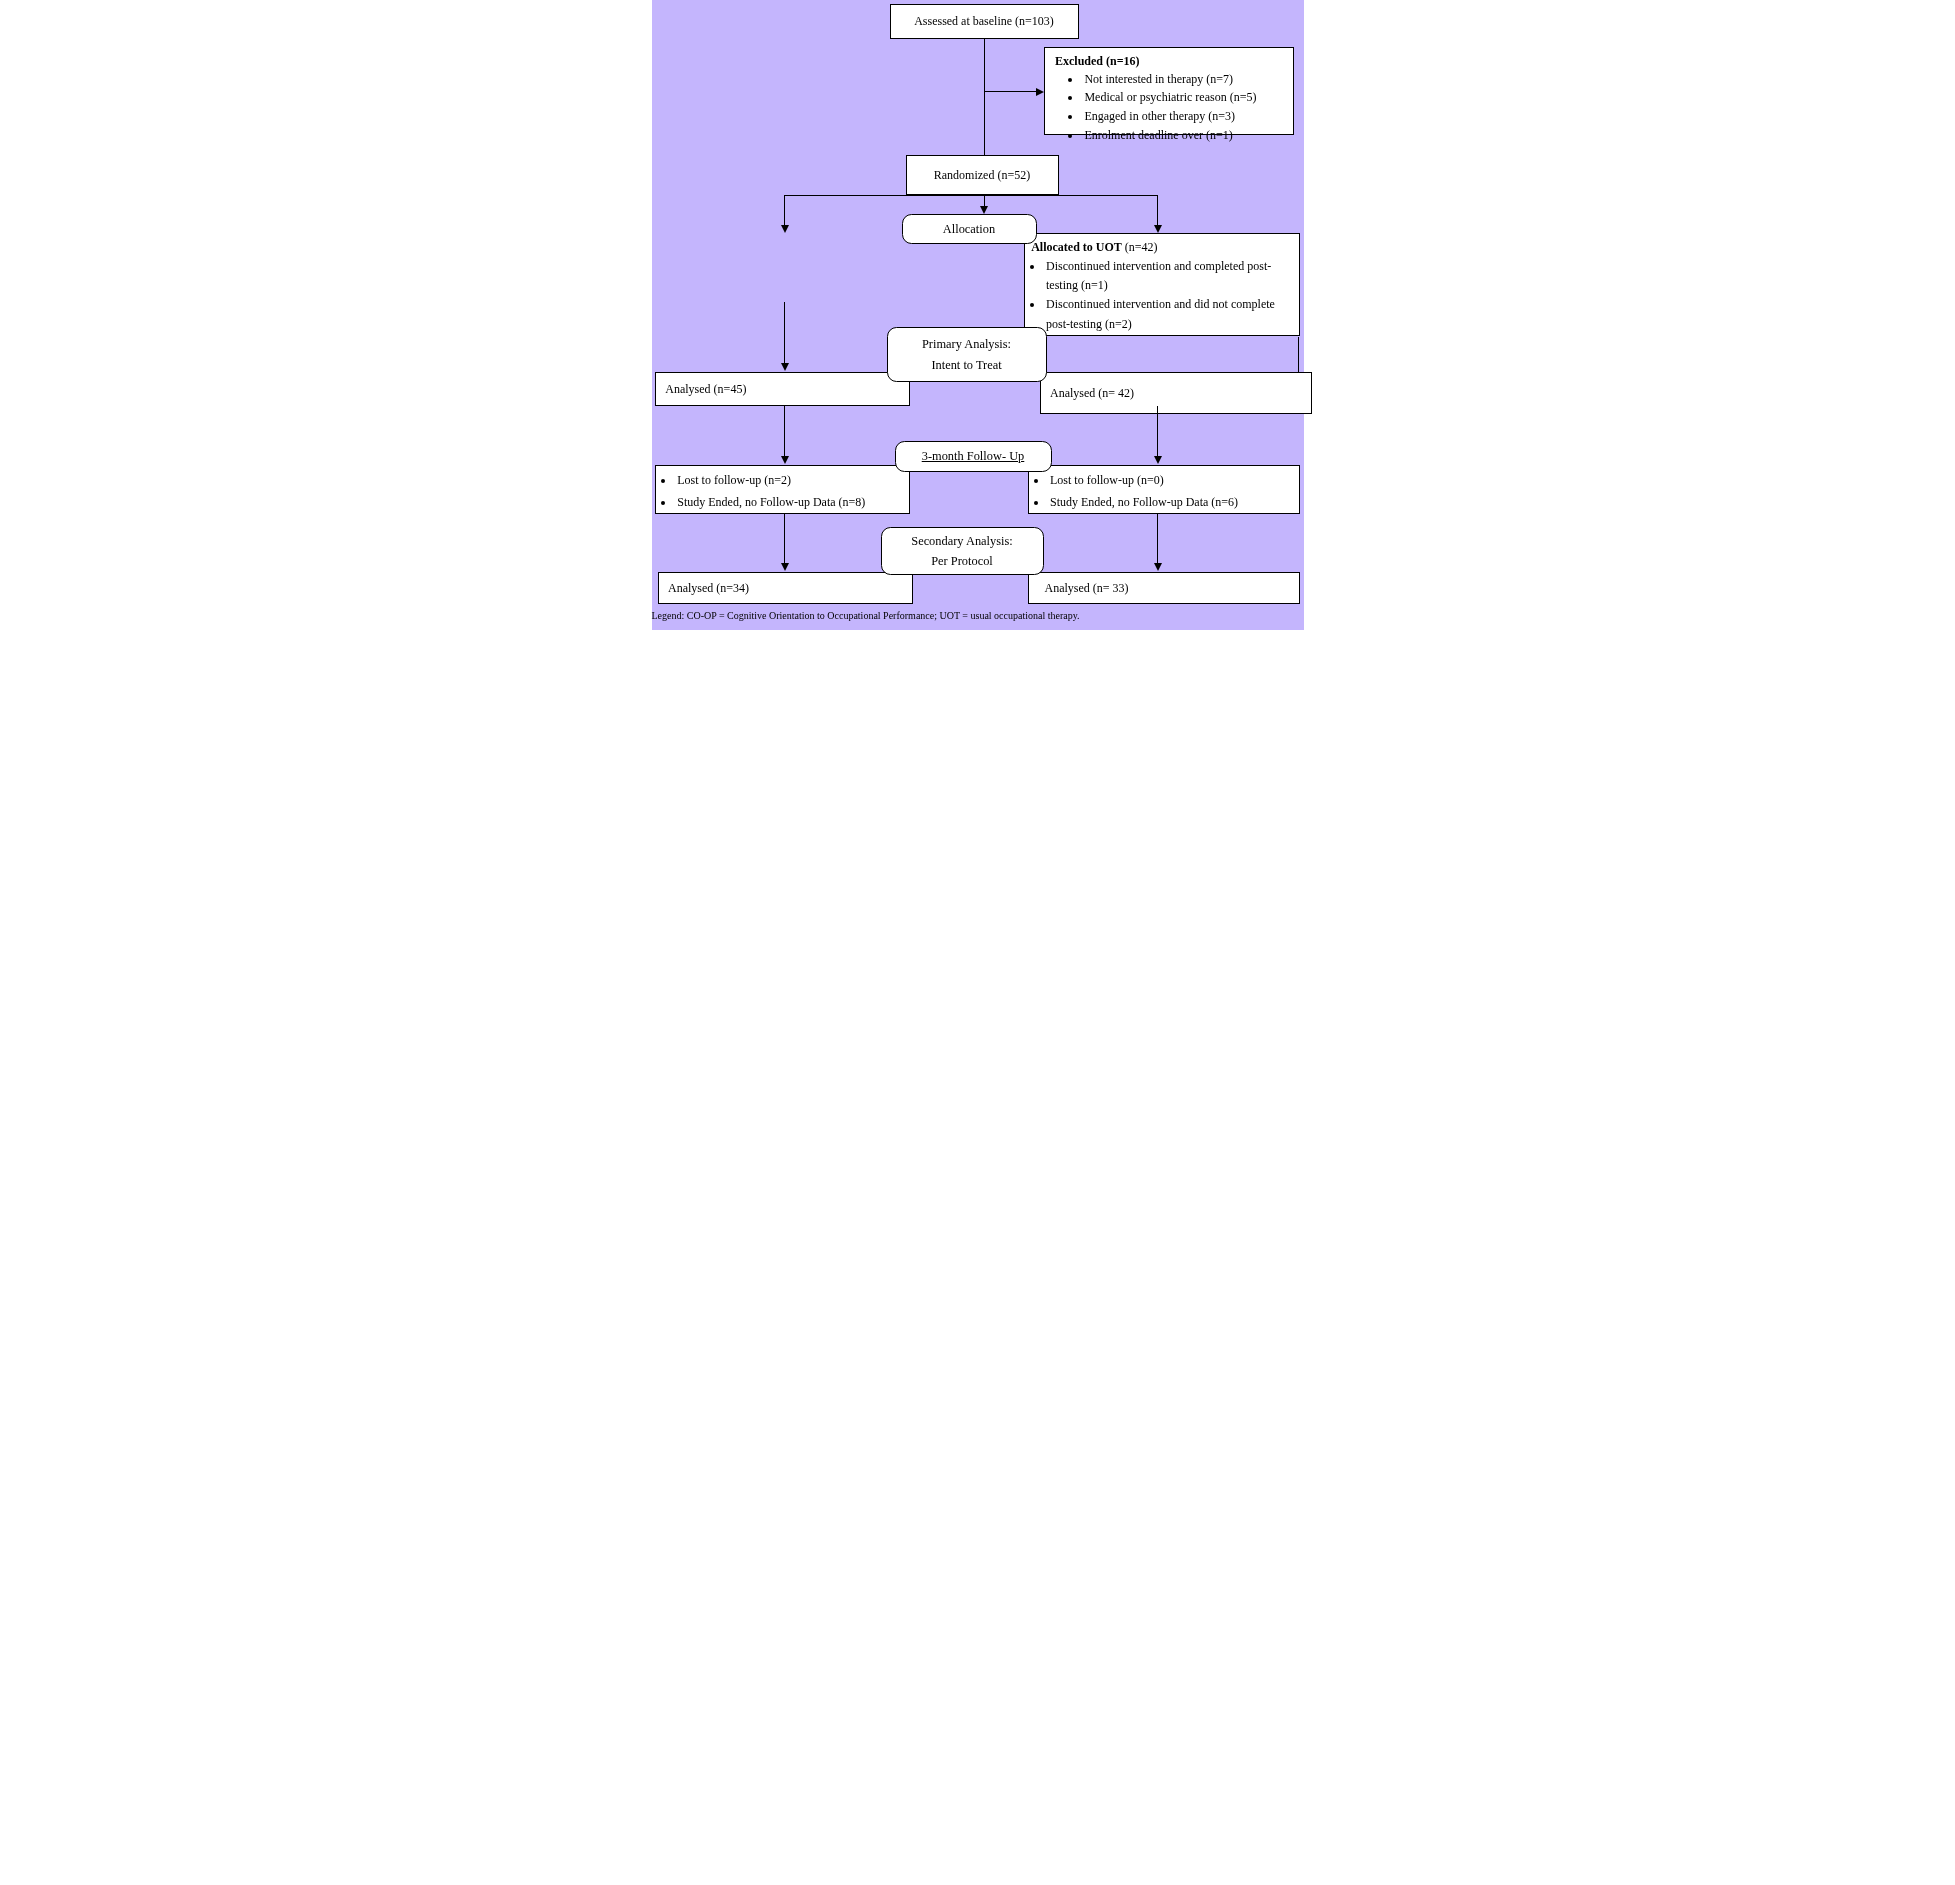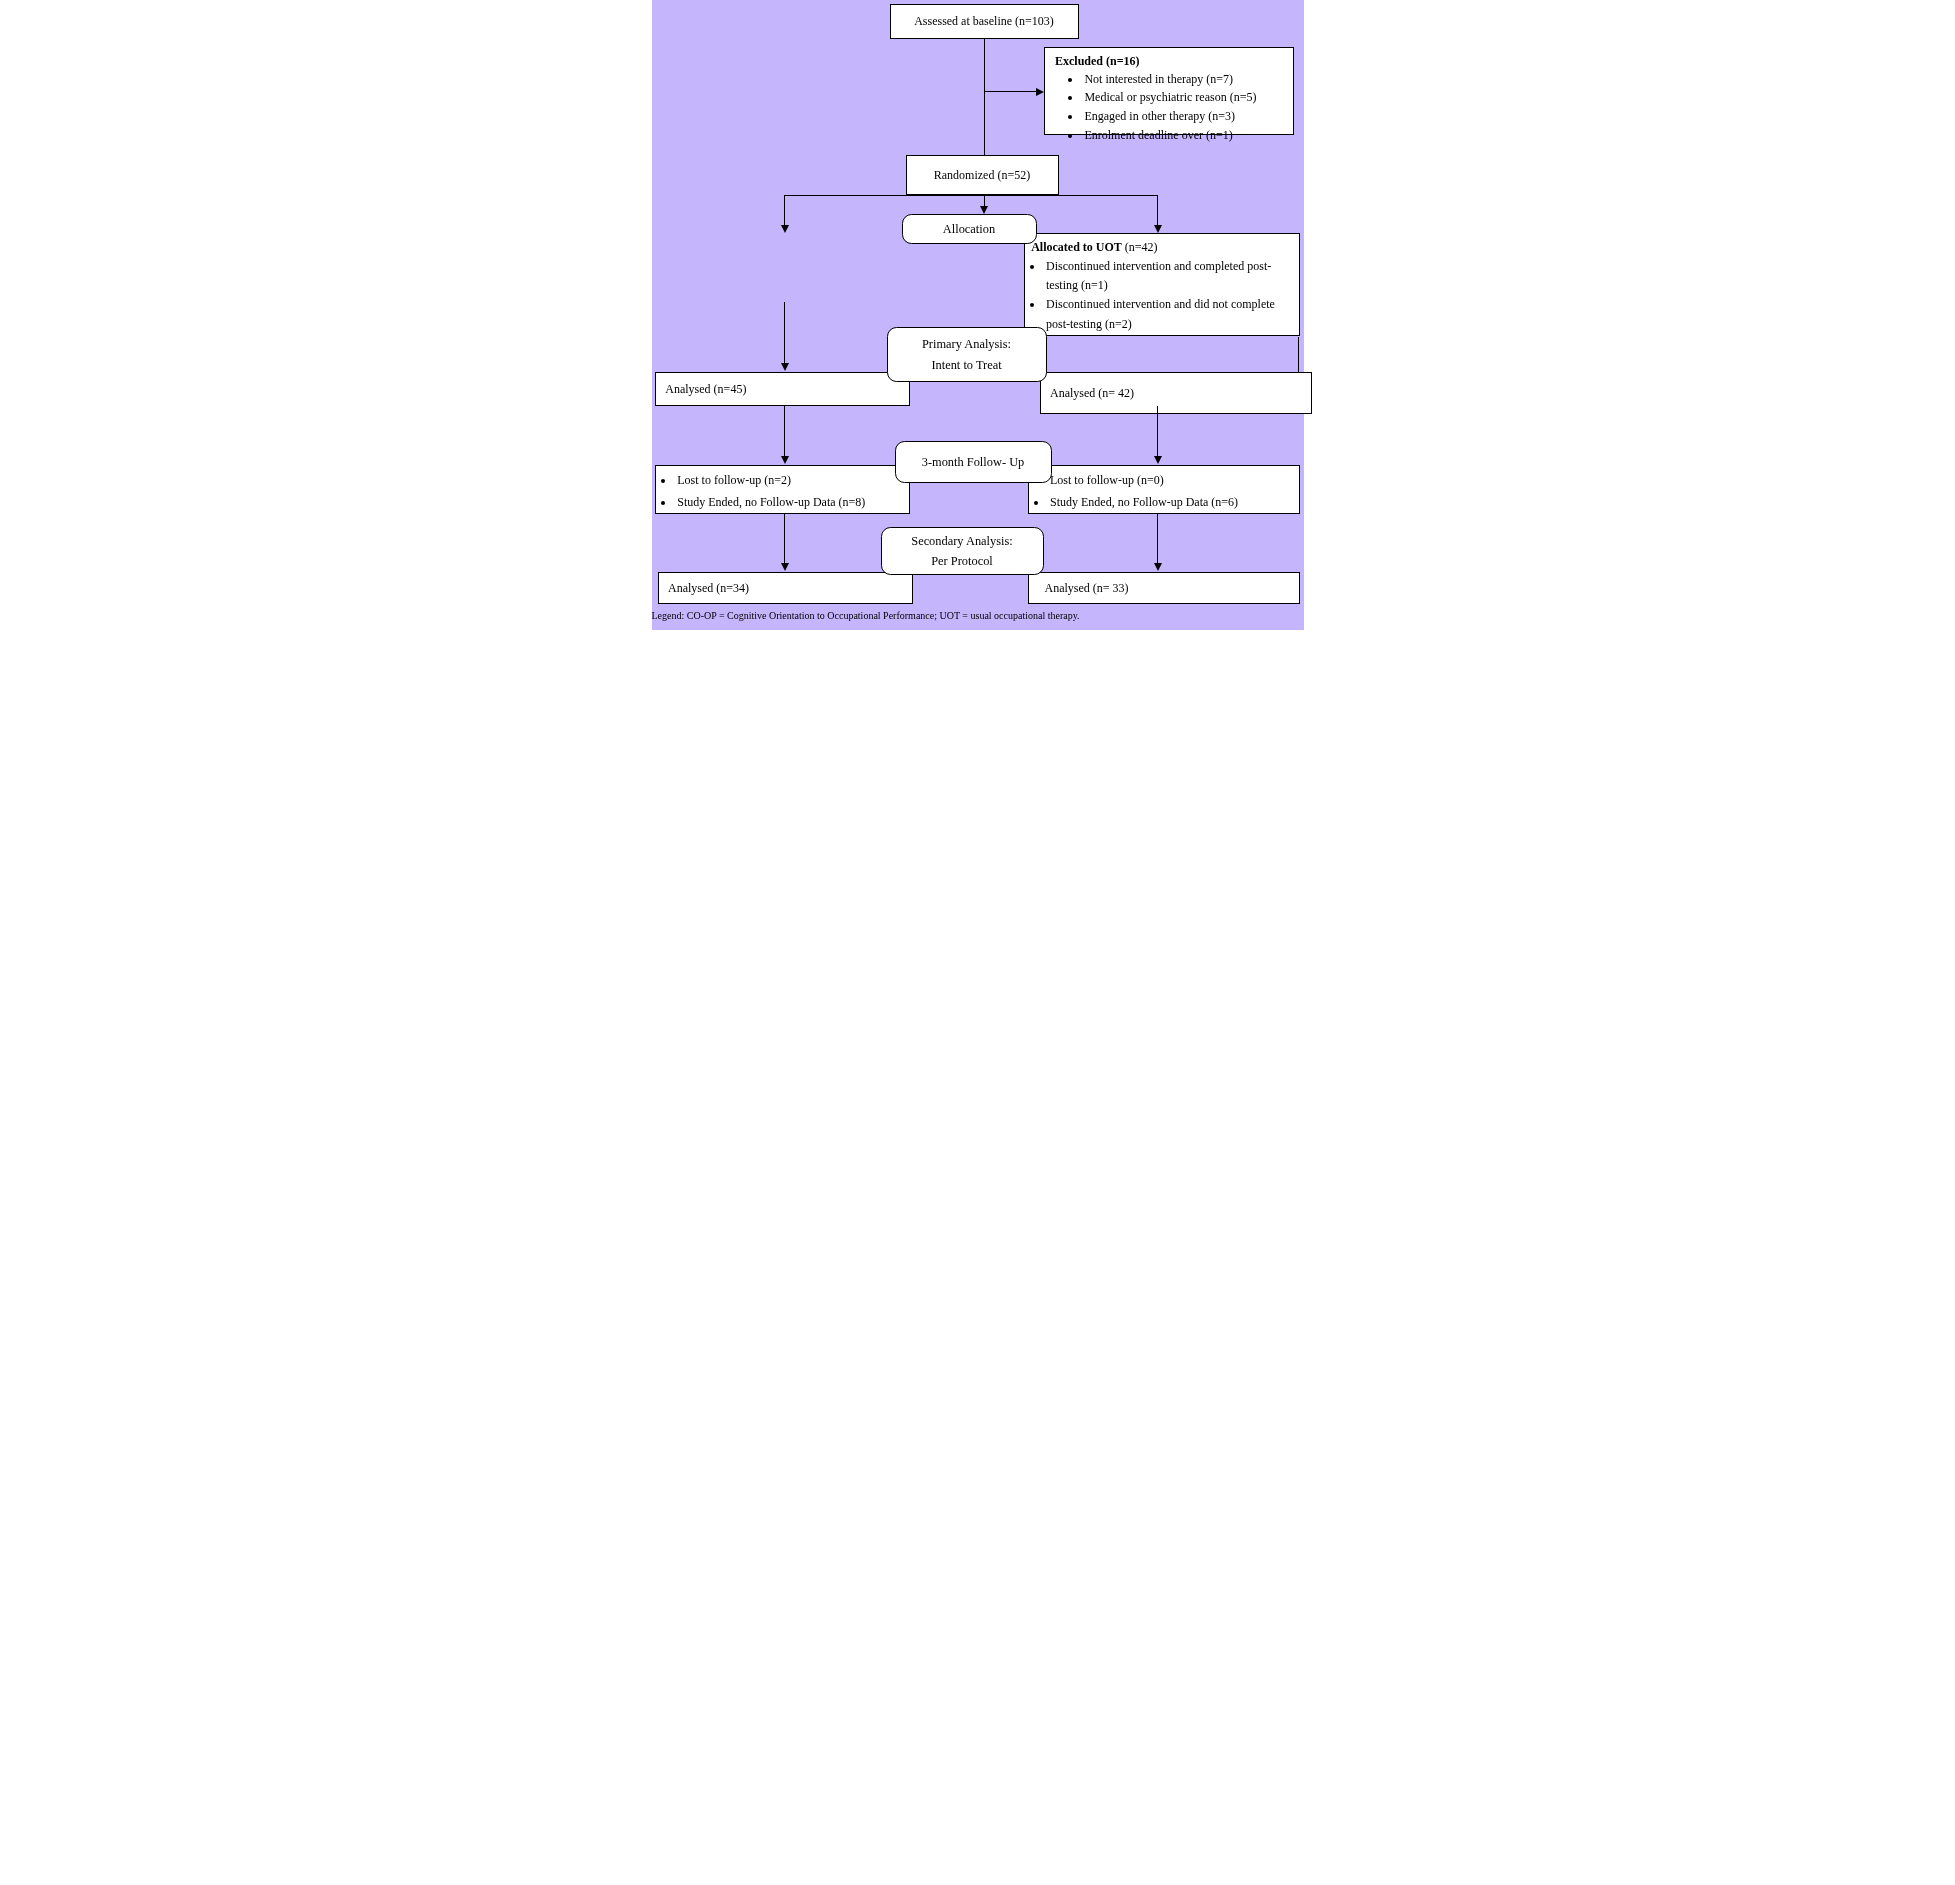--- a/index.html
+++ b/index.html
@@ -31,21 +31,21 @@
   #excluded ul { padding-left:27px; line-height:1.55; }
   #randomized { left:254px; top:155px;  width:153px; height:40px; }
   #allocation { left:250px; top:214px;  width:135px; height:30px; }
   #coop       { left:3.3px;   top:233px;  width:251px; height:69px; padding:3.8px 3.8px 0 6.7px; }
   #uot        { left:372px; top:233px;  width:276px; height:103px; padding:3.8px 3.8px 0 6.7px; }
   .alloc-title { line-height:1.6; }
   #coop ul, #uot ul { padding-left:12.4px; line-height:1.6; }
   #primary    { left:235px; top:327px;  width:160px; height:55px; }
   #an-itt-coop{ left:3.3px;   top:372px;  width:255px; height:34px; }
   #an-itt-uot { left:388px; top:372px;  width:272px; height:42px; }
-  #followup   { left:243px; top:441px;  width:157px; height:42px; }
+  #followup   { left:243px; top:441px;  width:157px; height:31px;text-decoration:underline; }
   #fu-coop    { left:3.3px;   top:465px;  width:255px; height:49px; padding:2.9px 3.8px 0 6.7px; }
   #fu-uot     { left:376px; top:465px;  width:272px; height:49px; padding:2.9px 3.8px 0 6.7px; }
   #fu-coop ul, #fu-uot ul { padding-left:12.4px; line-height:1.85; }
   #secondary  { left:229px; top:527px; width:163px; height:48px; }
   #an-pp-coop { left:6px;   top:572px; width:255px; height:32px; }
   #an-pp-uot  { left:376px; top:572px; width:272px; height:32px;padding-left:16px; }
   #legend     { position:absolute; left:0; right:0; top:610px; text-align:left;
                 font-size:10px; z-index:1; }
 
   

